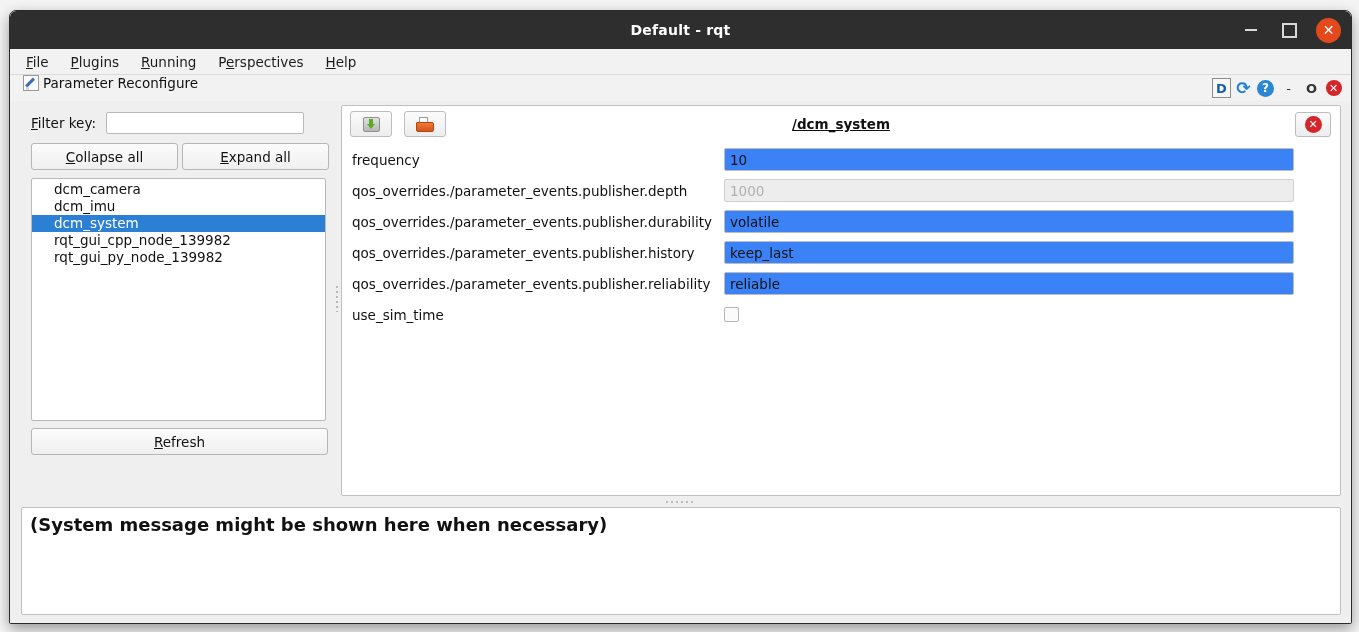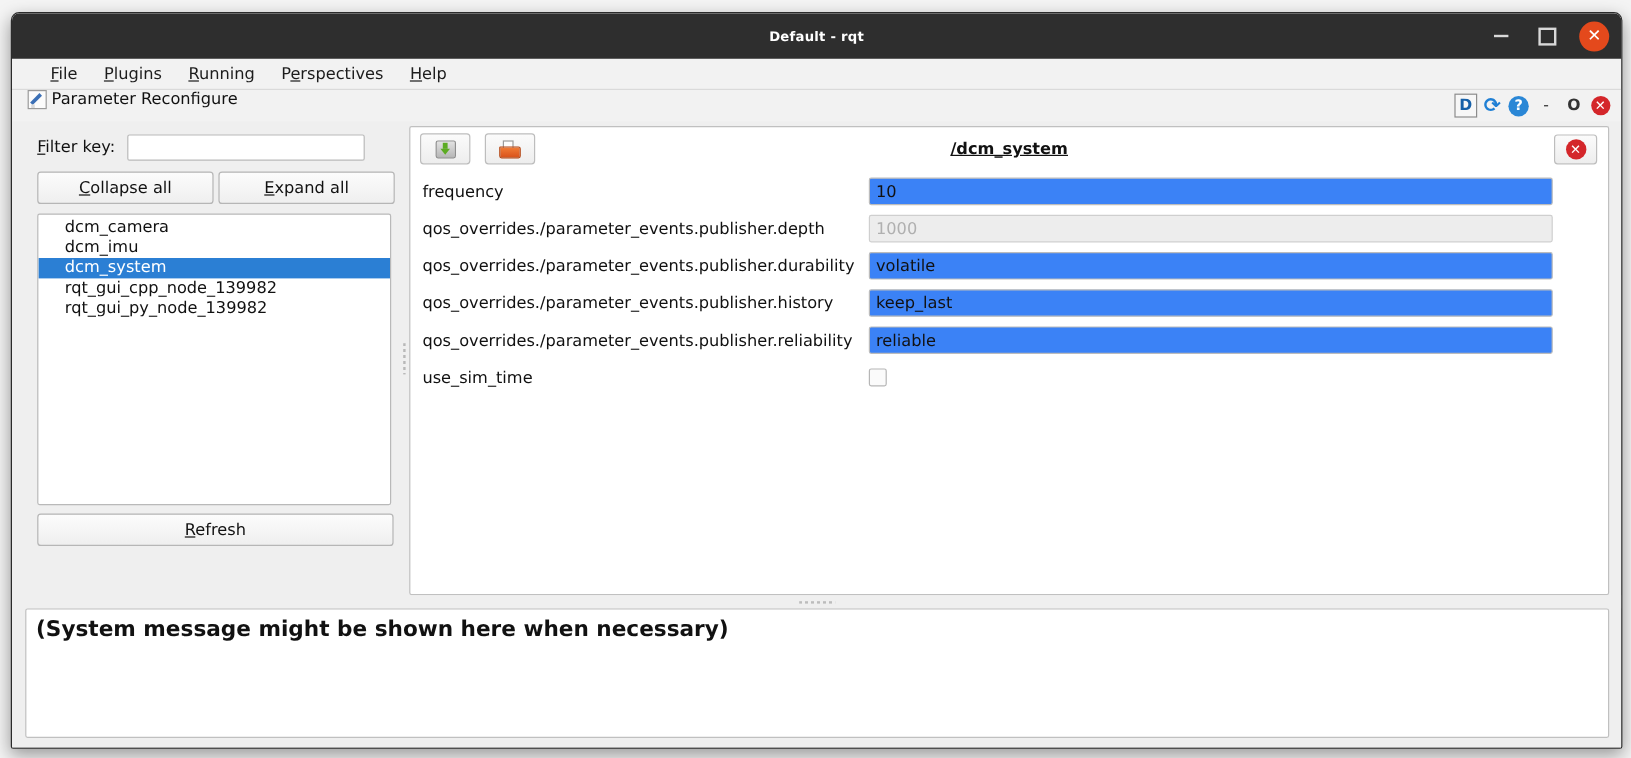--- a/index.html
+++ b/index.html
@@ -33,21 +33,21 @@
     border-radius: 6px 6px 0 0;
     display: flex;
     align-items: center;
     position: relative;
     flex: 0 0 auto;
   }
   .title-text {
     width: 100%;
     text-align: center;
     color: #ffffff;
-    font-size: 11px;
+    font-size: 14px;
     font-weight: bold;
     letter-spacing: 0.2px;
   }
   .win-controls {
     position: absolute;
     right: 10px; top: 0;
     height: 38px;
     display: flex;
     align-items: center;
     gap: 16px;
@@ -79,21 +79,21 @@
     display: flex; align-items: center; justify-content: center;
     font-weight: 600;
   }
   
   .menubar {
     height: 25px;
     background: #f2f2f2;
     border-bottom: 1px solid #dadada;
     display: flex;
     align-items: center;
-    padding-left: 32px;
+    padding-left: 16px;
     gap: 22px;
     flex: 0 0 auto;
   }
   .menu-item {
     font-size: 13.5px;
     color: #1c1c1c;
     cursor: default;
   }
   .menu-item u { text-decoration: underline; }
   

